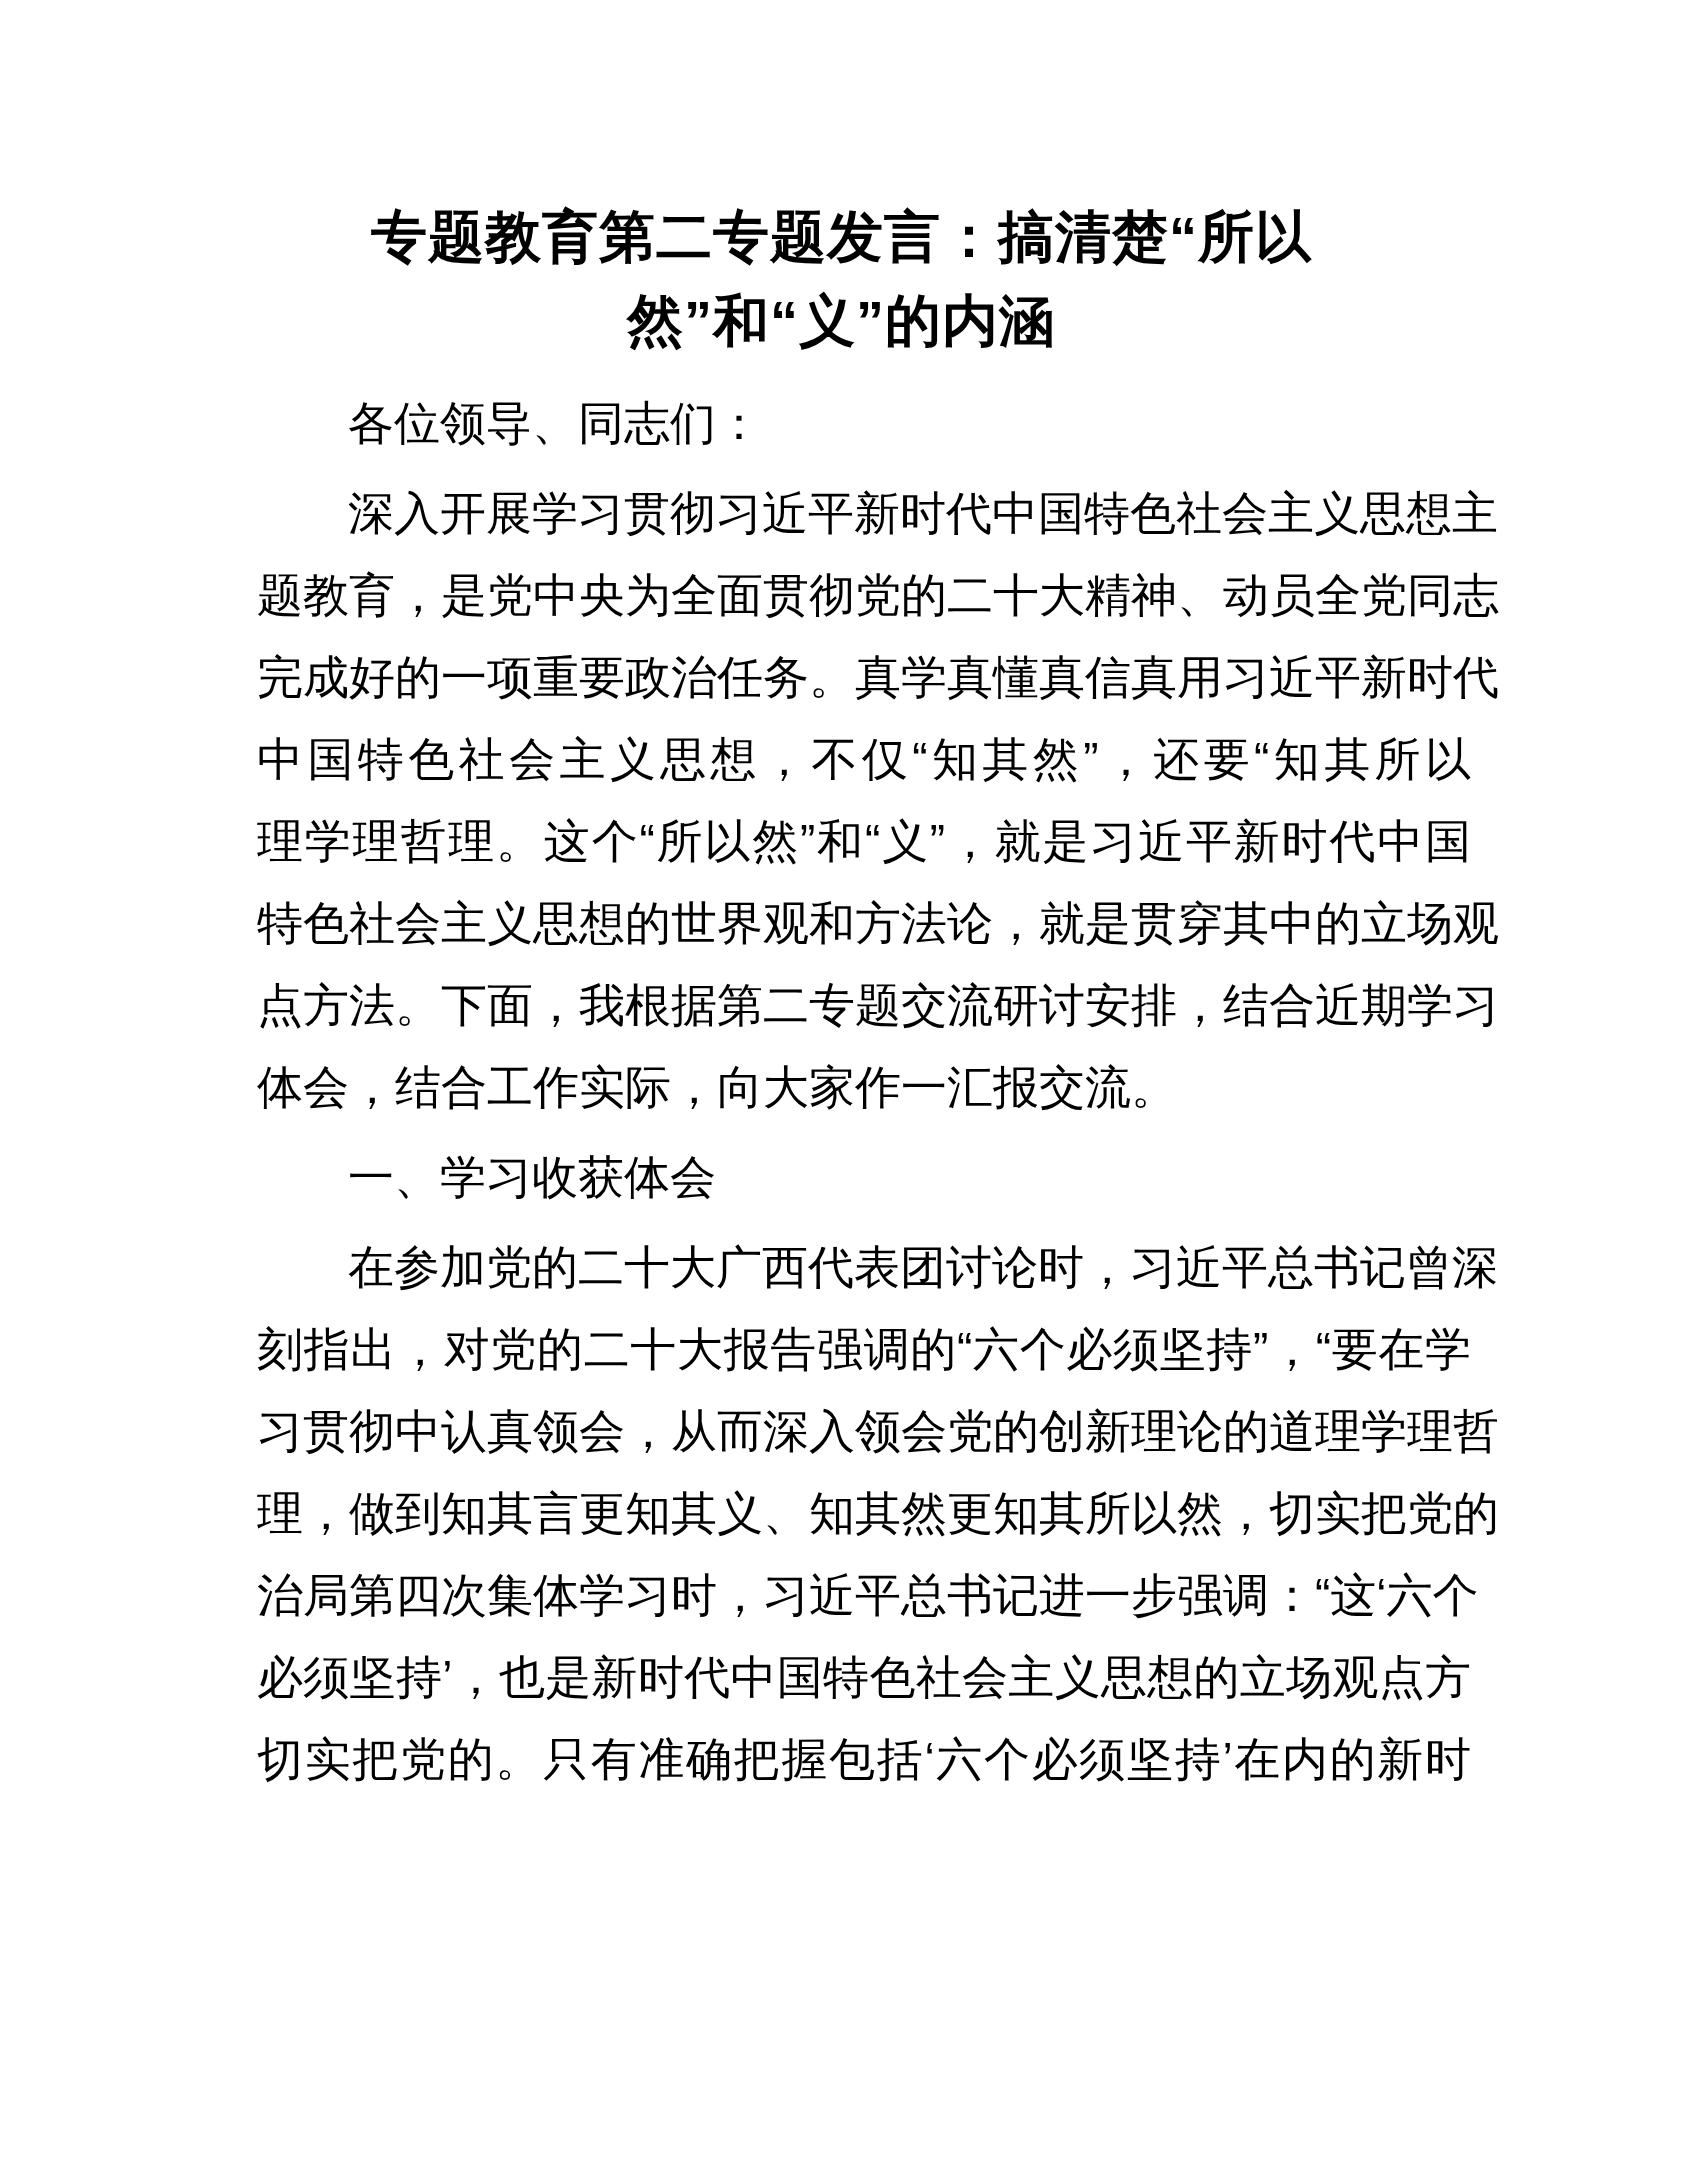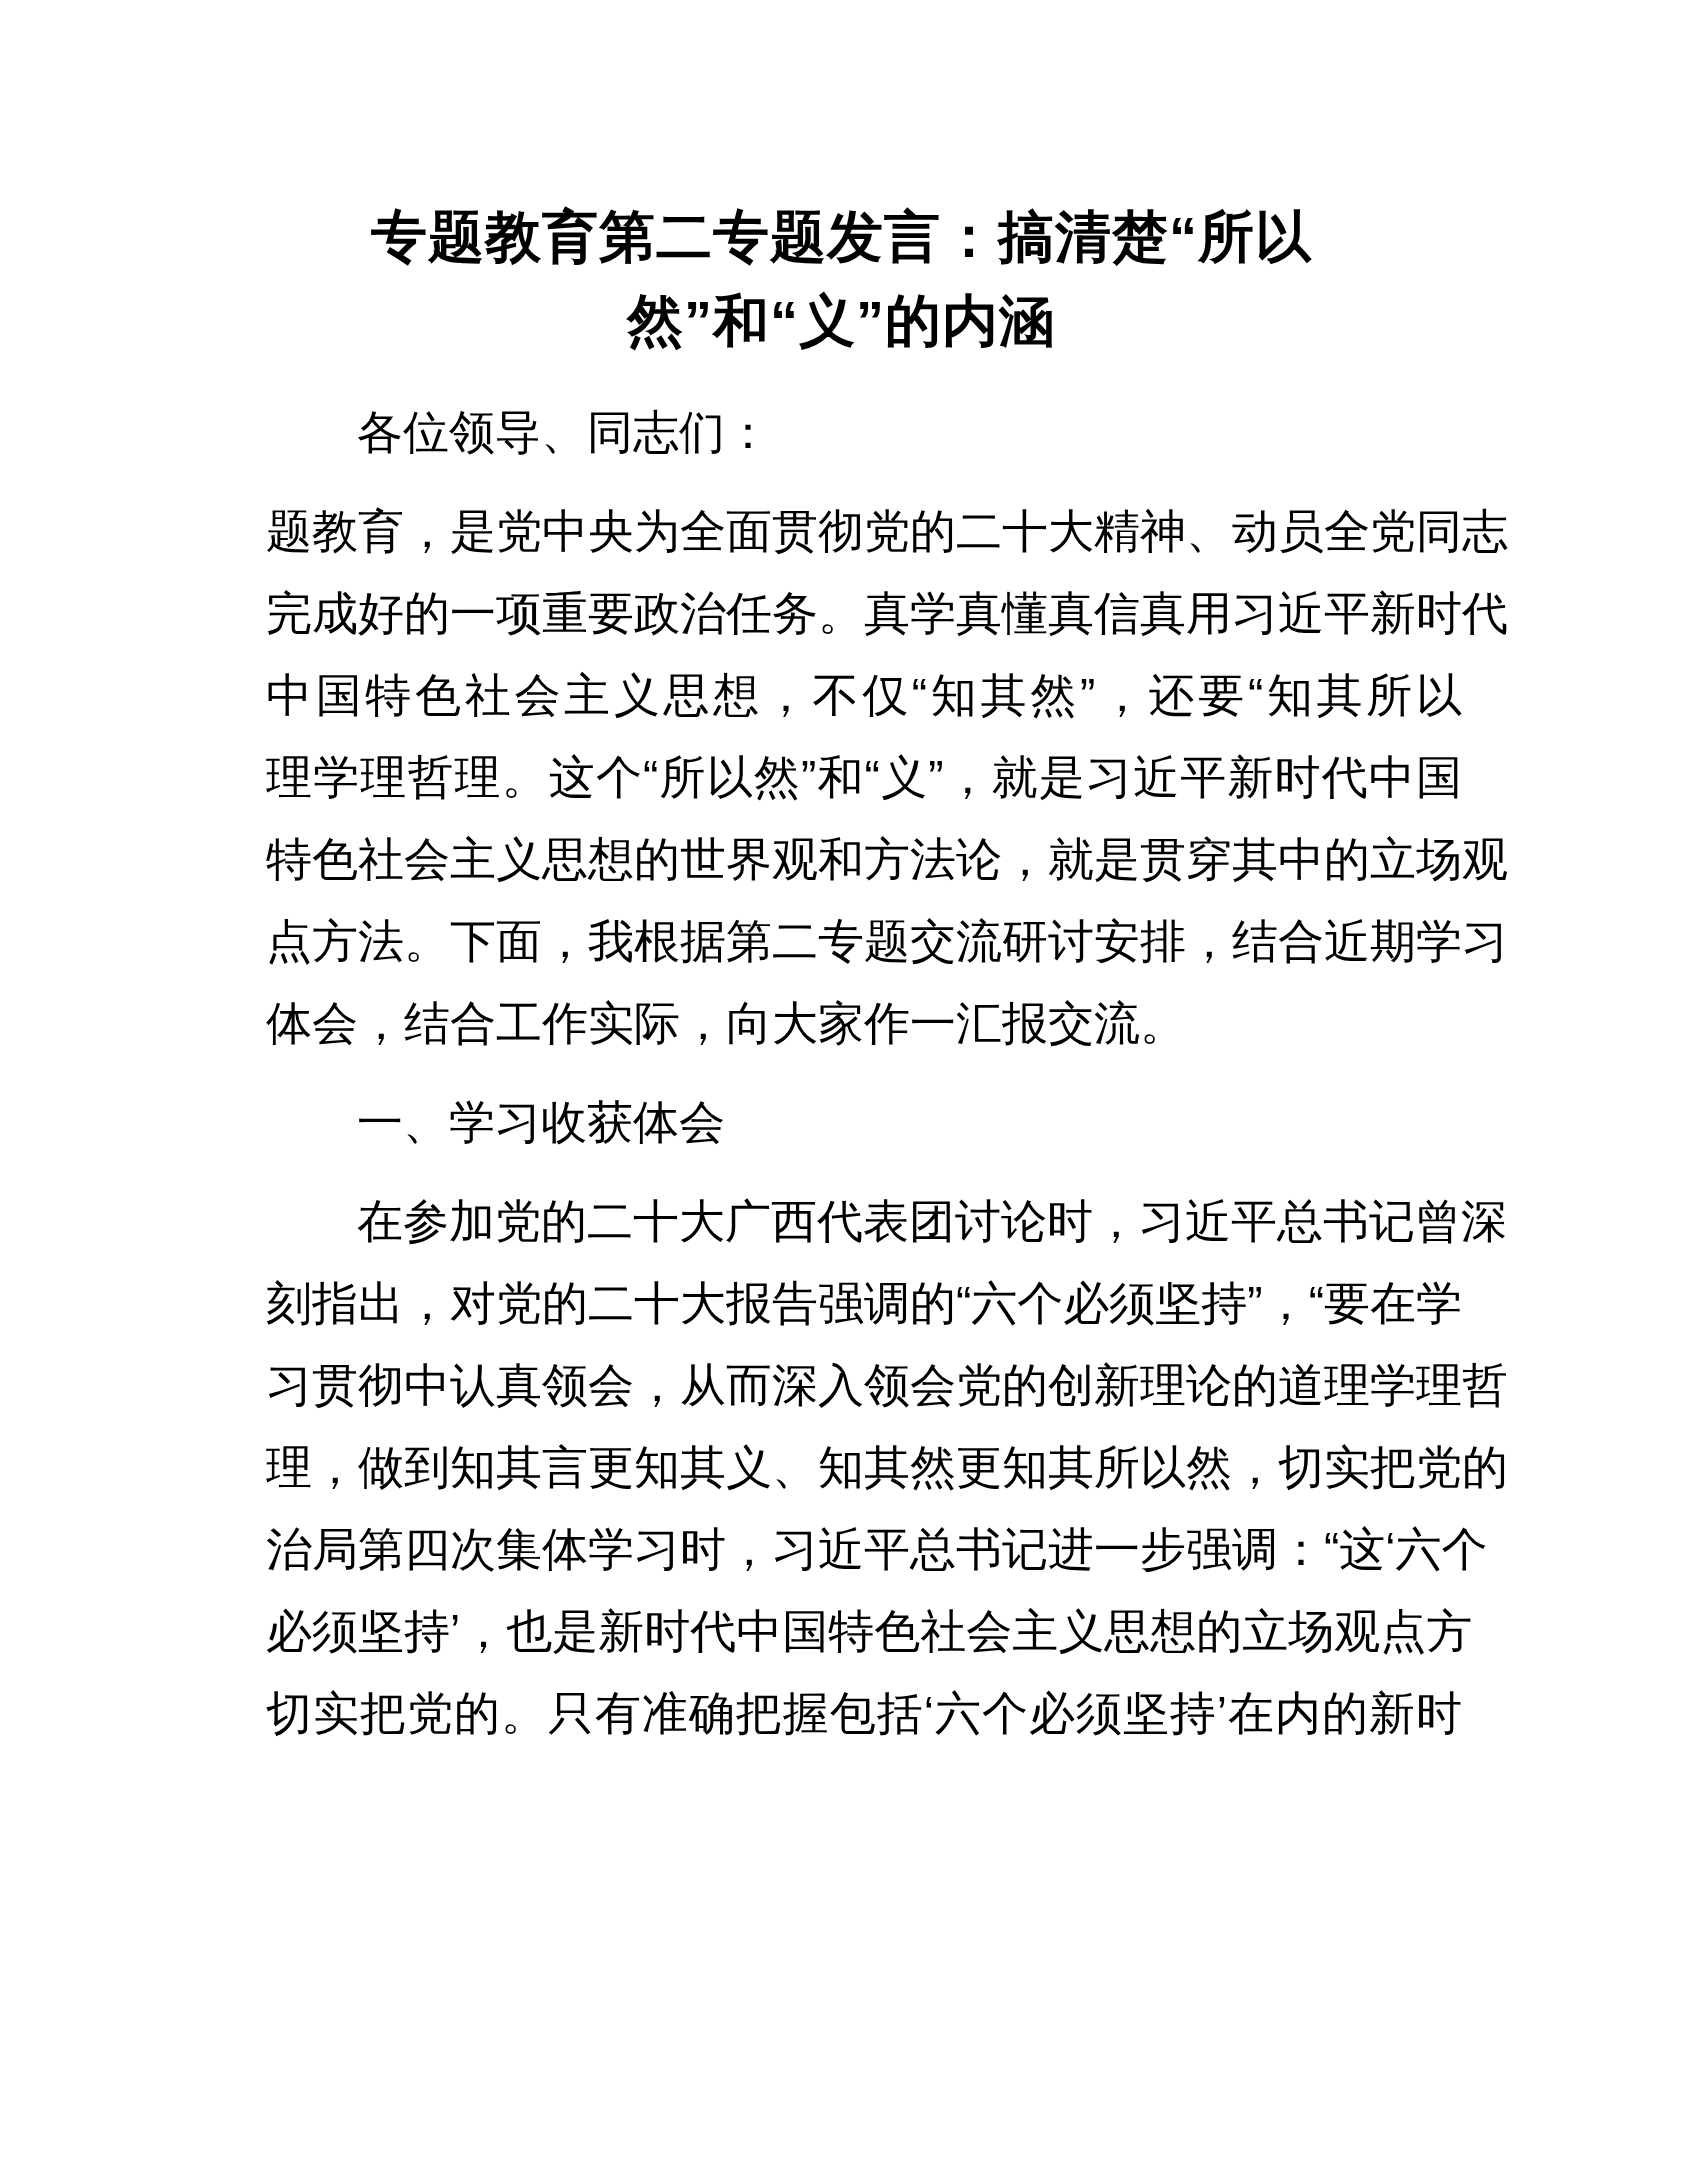--- a/index.html
+++ b/index.html
@@ -14,39 +14,40 @@
     position:absolute;left:0;top:195px;width:1683px;
     text-align:center;
     font-size:56px;line-height:84px;font-weight:700;
     letter-spacing:1px;
   }
   .doc-title .line{white-space:nowrap;text-align:center;}
   .doc-body{
     position:absolute;left:249px;top:374px;width:1230px;
     font-size:46px;line-height:82px;
   }
-  .block{margin:17px;padding:0;}
+  .block{margin:8px;padding:0;}
   .line{white-space:nowrap;}
   .line.indent{text-indent:91px;}
   .line.fill{text-align:justify;text-align-last:justify;}
   .heading .line{font-weight:400;}
 </style>
 </head>
 <body>
 
 <div class="page">
   <div class="doc-title">
     <div class="line">专题教育第二专题发言：搞清楚“所以</div>
     <div class="line">然”和“义”的内涵</div>
   </div>
   <div class="doc-body">
       <div class="block salutation">
         <div class="line indent">各位领导、同志们：</div>
       </div>
       <div class="block paragraph">
+        <div class="line indent fill">深入开展学习贯彻习近平新时代中国特色社会主义思想主</div>
         <div class="line fill">题教育，是党中央为全面贯彻党的二十大精神、动员全党同志</div>
         <div class="line fill">完成好的一项重要政治任务。真学真懂真信真用习近平新时代</div>
         <div class="line fill">中国特色社会主义思想，不仅“知其然”，还要“知其所以</div>
         <div class="line fill">理学理哲理。这个“所以然”和“义”，就是习近平新时代中国</div>
         <div class="line fill">特色社会主义思想的世界观和方法论，就是贯穿其中的立场观</div>
         <div class="line fill">点方法。下面，我根据第二专题交流研讨安排，结合近期学习</div>
         <div class="line">体会，结合工作实际，向大家作一汇报交流。</div>
       </div>
       <div class="block heading">
         <div class="line indent">一、学习收获体会</div>

